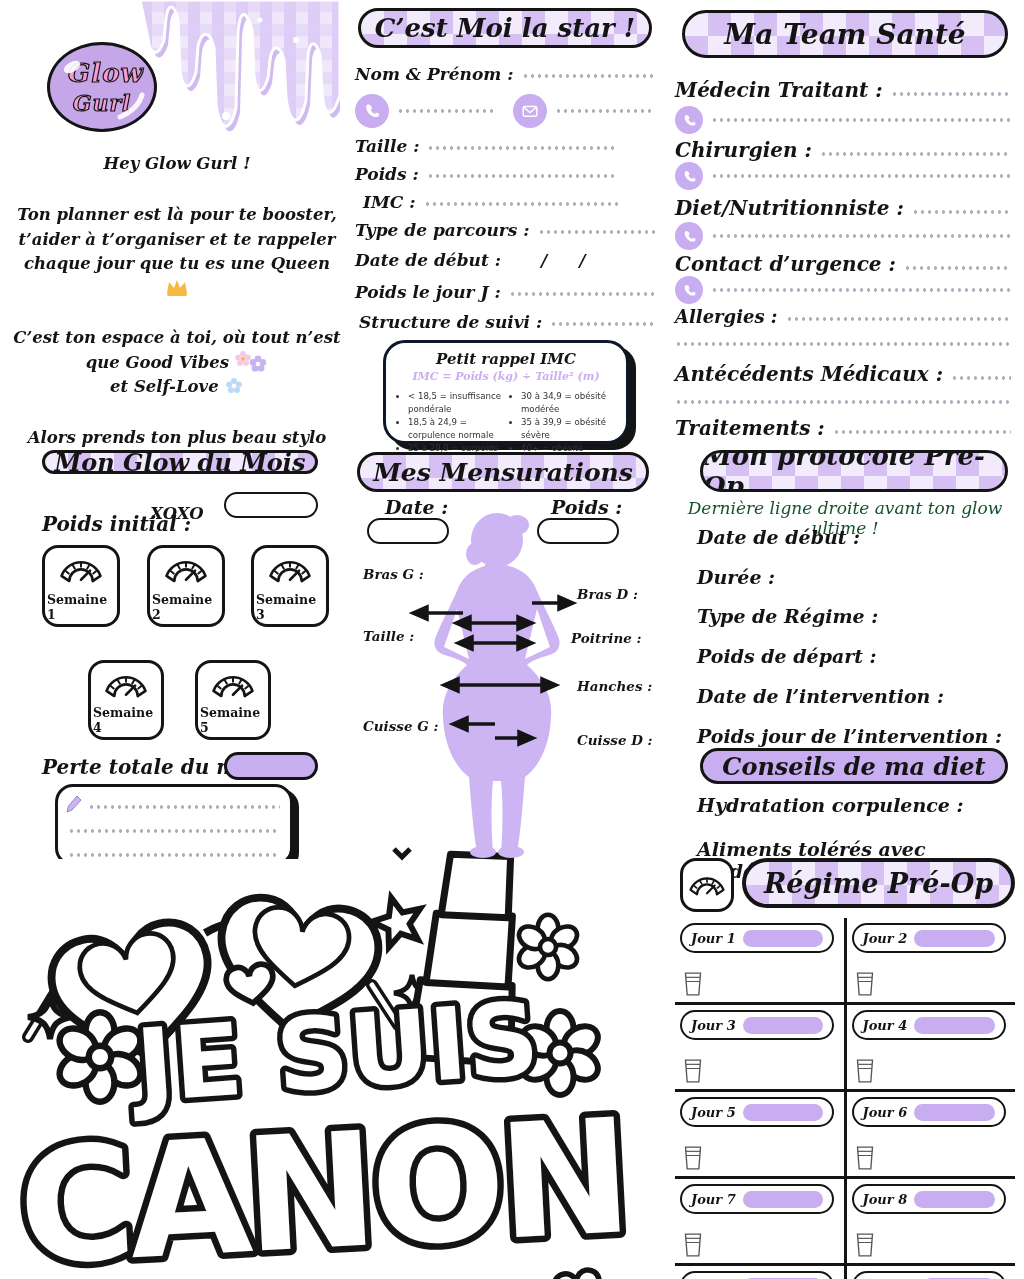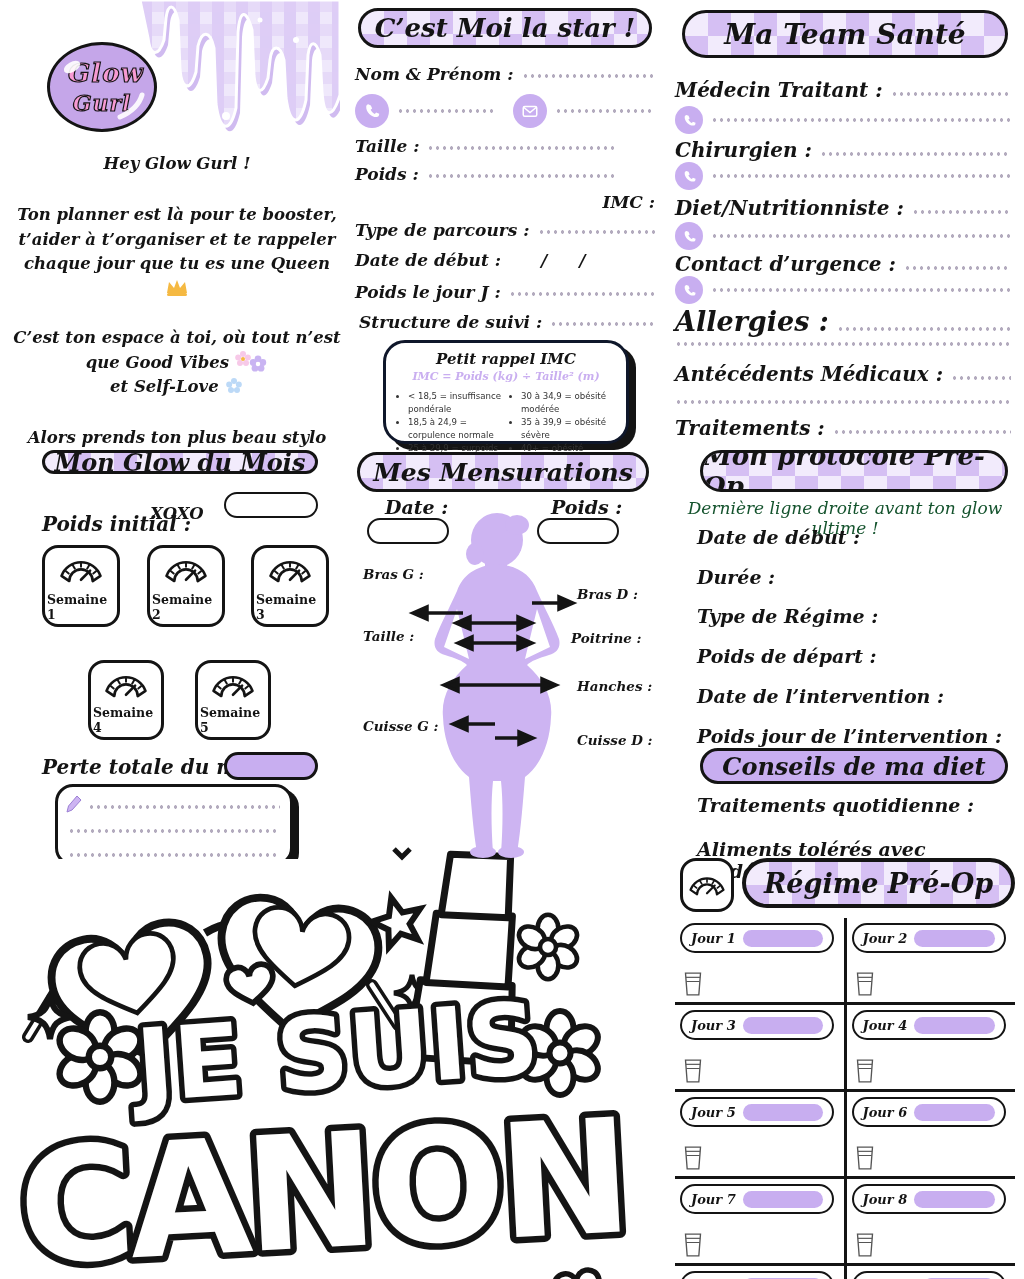--- a/index.html
+++ b/index.html
@@ -289,21 +289,21 @@
       <span class="dl"></span>
     </div>
     <div class="field abs" style="left:0;top:128px;width:300px;">
       <span class="lbl" style="font-size:17px;">Taille :</span>
       <span class="dl" style="max-width:190px;"></span>
     </div>
     <div class="field abs" style="left:0;top:156px;width:300px;">
       <span class="lbl" style="font-size:17px;">Poids :</span>
       <span class="dl" style="max-width:190px;"></span>
     </div>
-    <div class="field abs" style="left:0;top:184px;width:300px;flex-direction:column;">
+    <div class="field abs" style="left:8px;top:184px;width:300px;">
       <span class="lbl" style="font-size:17px;">IMC :</span>
       <span class="dl" style="max-width:198px;"></span>
     </div>
     <div class="field abs" style="left:0;top:212px;width:300px;">
       <span class="lbl" style="font-size:17px;">Type de parcours :</span>
       <span class="dl"></span>
     </div>
     <div class="field abs" style="left:0;top:242px;width:300px;">
       <span class="lbl" style="font-size:17px;">Date de début :</span>
       <span class="lbl" style="font-size:17px;margin-left:32px;">/</span>
@@ -440,21 +440,21 @@
     </div>
     <div class="field abs" style="left:0;top:266px;width:336px;align-items:center;">
       <span class="picon" style="width:28px;height:28px;">
         <svg width="15" height="15" viewBox="0 0 24 24">
             <path d="M7 3 C5.5 3.3 4.4 4.5 4.3 6 c-.2 3.6 1.3 7.2 4.1 10 2.8 2.8 6.4 4.3 10 4.1 1.5-.1 2.7-1.2 3-2.7 l.3-1.7 -4.3-1.7 -1.6 2 c-2.3-1-4.6-3.2-5.6-5.6 l2-1.6 -1.7-4.3 z" fill="#fff"></path>
           </svg>
       </span>
       <span class="dl"></span>
     </div>
     <div class="field abs" style="left:0;top:296px;width:336px;">
-      <span class="lbl" style="font-size:27px;">Allergies :</span>
+      <span class="lbl" style="font-size:18px;">Allergies :</span>
       <span class="dl"></span>
     </div>
     <div class="dl block abs" style="left:0;top:326px;width:336px;"></div>
     <div class="field abs" style="left:0;top:352px;width:336px;">
       <span class="lbl" style="font-size:20px;">Antécédents Médicaux :</span>
       <span class="dl"></span>
     </div>
     <div class="dl block abs" style="left:0;top:384px;width:336px;"></div>
     <div class="field abs" style="left:0;top:406px;width:336px;">
       <span class="lbl" style="font-size:20px;">Traitements :</span>
@@ -472,21 +472,21 @@
     <div class="lbl abs" style="left:22px;top:155px;font-size:19px;">Type de Régime :</div>
     <div class="lbl abs" style="left:22px;top:195px;font-size:19px;">Poids de départ :</div>
     <div class="lbl abs" style="left:22px;top:235px;font-size:19px;">Date de l’intervention :</div>
     <div class="lbl abs" style="left:22px;top:275px;font-size:19px;">Poids jour de l’intervention :</div>
   </div>
 
   <div class="abs" style="left:675px;top:748px;width:340px;">
     <div class="hdr-solid abs" style="left:25px;top:0;width:308px;height:36px;">
       <span class="lbl" style="font-size:24px;">Conseils de ma diet</span>
     </div>
-    <div class="lbl abs" style="left:22px;top:46px;font-size:19px;">Traitements quotidienne :</div>
+    <div class="lbl abs" style="left:22px;top:46px;font-size:19px;">Hydratation corpulence :</div>
     <div class="lbl abs" style="left:22px;top:90px;font-size:19px;">Aliments tolérés avec modération :</div>
   </div>
 
   <div class="abs" style="left:680px;top:858px;width:335px;height:56px;display:flex;align-items:flex-start;gap:8px;">
     <div class="scalebox" style="width:54px;height:54px;padding:0;justify-content:center;">
       <svg width="44" height="30" viewBox="0 0 80 50">
         <path d="M10 42 A32 32 0 0 1 70 42 L58 50 A18 18 0 0 0 22 50 Z" fill="#fff" stroke="#141414" stroke-width="4" stroke-linejoin="round" transform="translate(0,-8)"></path>
         <g stroke="#141414" stroke-width="3">
             <line x1="16" y1="26" x2="22" y2="31"></line>
             <line x1="27" y1="17" x2="31" y2="24"></line>

